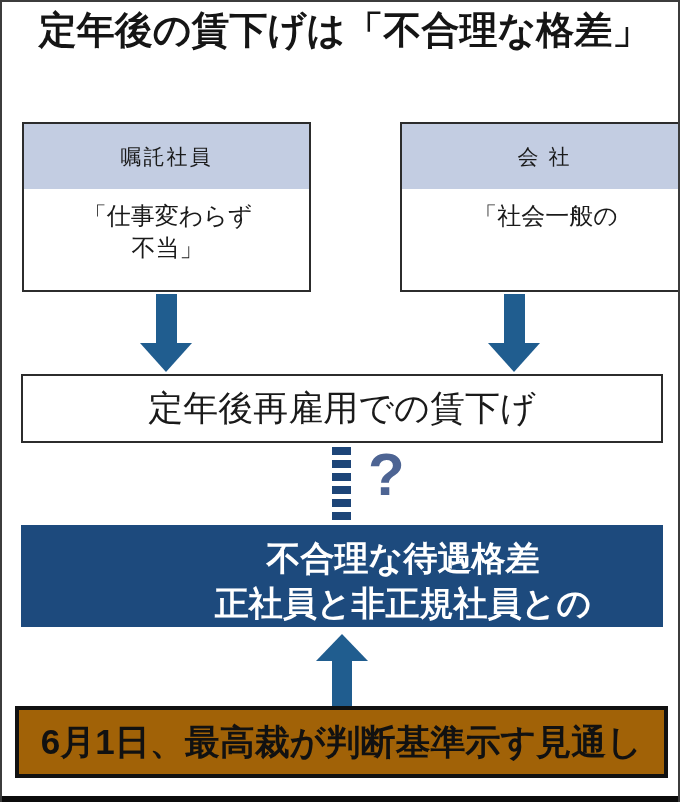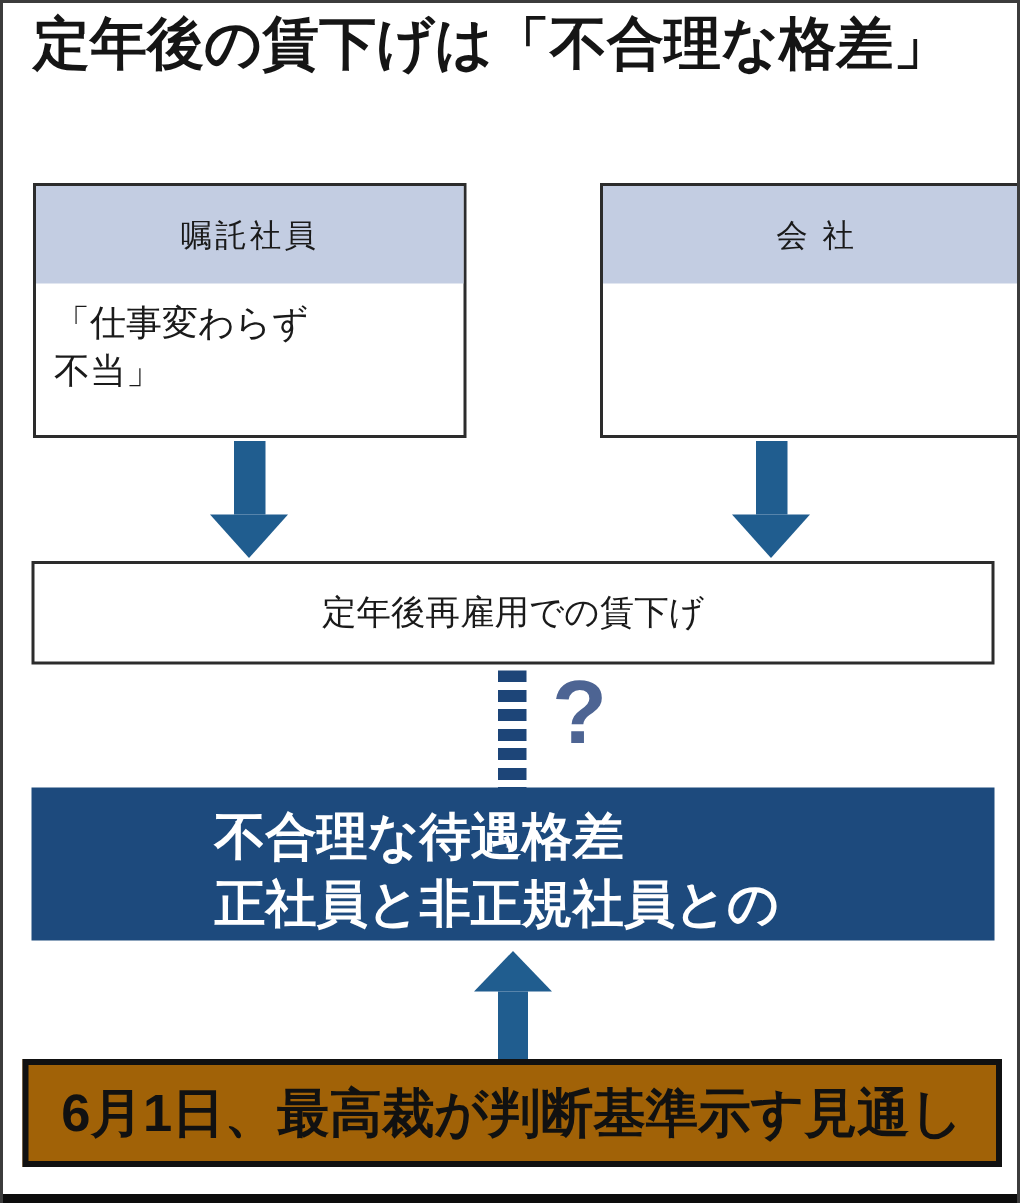--- a/index.html
+++ b/index.html
@@ -2,42 +2,42 @@
 <html><head>
 <meta charset="utf-8">
 <style>
   html,body{margin:0;padding:0;background:#fff;}
   body{font-family:"Liberation Sans","DejaVu Sans",sans-serif;}
   .frame{
     position:relative;width:680px;height:802px;background:#fff;
     box-sizing:border-box;overflow:hidden;
     border-left:2px solid #3c3c3c;border-right:2px solid #3c3c3c;border-top:2px solid #3c3c3c;
   }
-  .abs{position:absolute;box-sizing:border-box;}
+  .abs{position:absolute;box-sizing:border-box;text-align:center;}
   
   .title{left:20px;top:6px;width:645px;font-size:38px;font-weight:bold;
          color:#151515;line-height:1.16;letter-spacing:0px;}
   
   .topbox{top:120px;width:289px;height:170px;border:2px solid #2c2c2c;background:#fff;}
   .topbox.left{left:20px;}
   .topbox.right{left:372px;margin-left:26px;}
   .topbox .hdr{height:65px;background:#c3cde2;display:flex;align-items:center;
                justify-content:center;font-size:21px;color:#1a1a1a;letter-spacing:2px;}
   .topbox .body{padding:11px 10px 0 12px;font-size:24px;color:#1a1a1a;line-height:1.32;}
   
   .arrow-down{width:52px;display:flex;flex-direction:column;align-items:center;}
   .arrow-down .shaft{width:21px;height:49px;background:#205d8f;}
   .arrow-down .head{width:0;height:0;border-left:26px solid transparent;
                     border-right:26px solid transparent;border-top:29px solid #205d8f;}
   .ad1{left:138px;top:292px;}
   .ad2{left:486px;top:292px;}
   
   .midbox{left:19px;top:372px;width:642px;height:69px;border:2px solid #2c2c2c;
           background:#fff;display:flex;align-items:center;justify-content:center;
-          font-size:23px;color:#1a1a1a;}
+          font-size:35px;color:#1a1a1a;}
   
   .dashes{left:330px;top:445px;width:19px;height:83px;
           background:repeating-linear-gradient(to bottom,#1d4578 0 8px,transparent 8px 13px);}
   .qmark{left:366px;top:443px;font-size:60px;font-weight:bold;color:#4d6493;line-height:1;}
   
   .darkbox{left:19px;top:523px;width:642px;height:102px;background:#1d4a7d;
            color:#fff;font-weight:bold;font-size:34px;line-height:45px;
            padding:11px 0 0 122px;}
   
   .arrow-up{left:314px;top:632px;width:52px;display:flex;flex-direction:column;align-items:center;}
@@ -64,20 +64,21 @@
     <div class="hdr">嘱託社員</div>
     <div class="body">
       <div>「仕事変わらず</div>
       <div>不当」</div>
     </div>
   </div>
 
   <div class="abs topbox right">
     <div class="hdr">会 社</div>
     <div class="body">
+      <div>「社会一般の</div>
     </div>
   </div>
 
   <div class="abs arrow-down ad1">
     <div class="shaft"></div>
     <div class="head"></div>
   </div>
 
   <div class="abs arrow-down ad2">
     <div class="shaft"></div>

